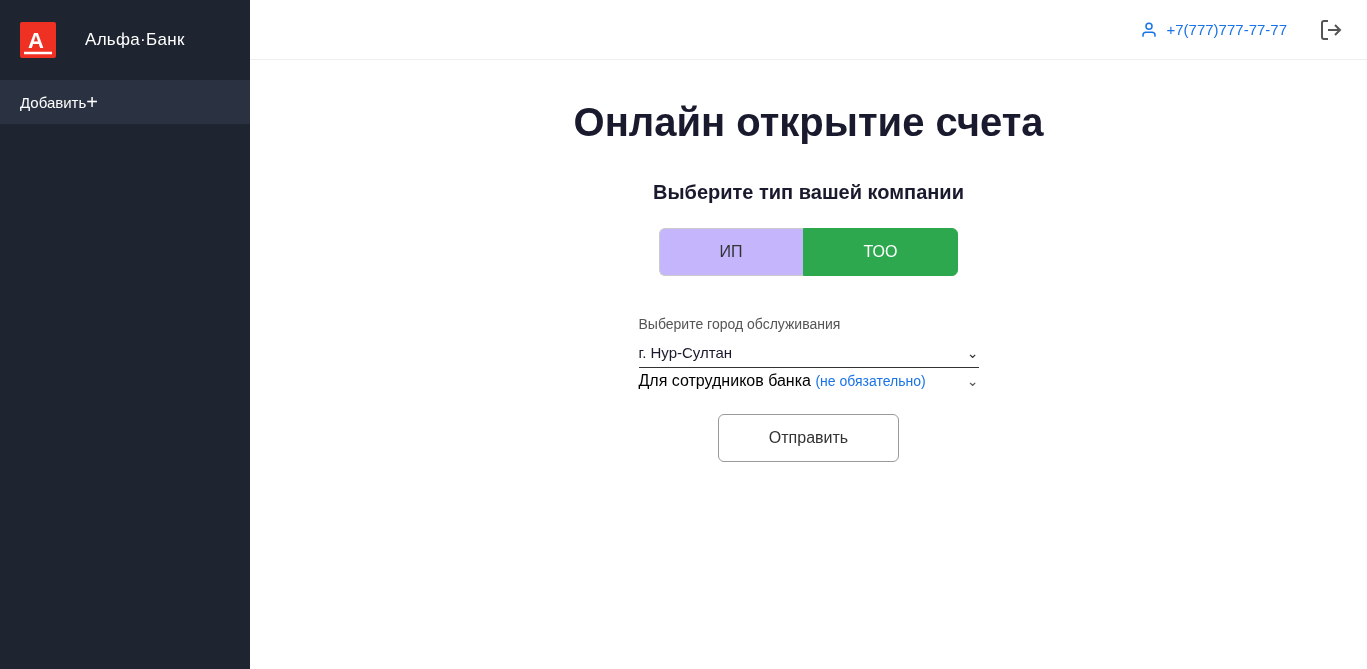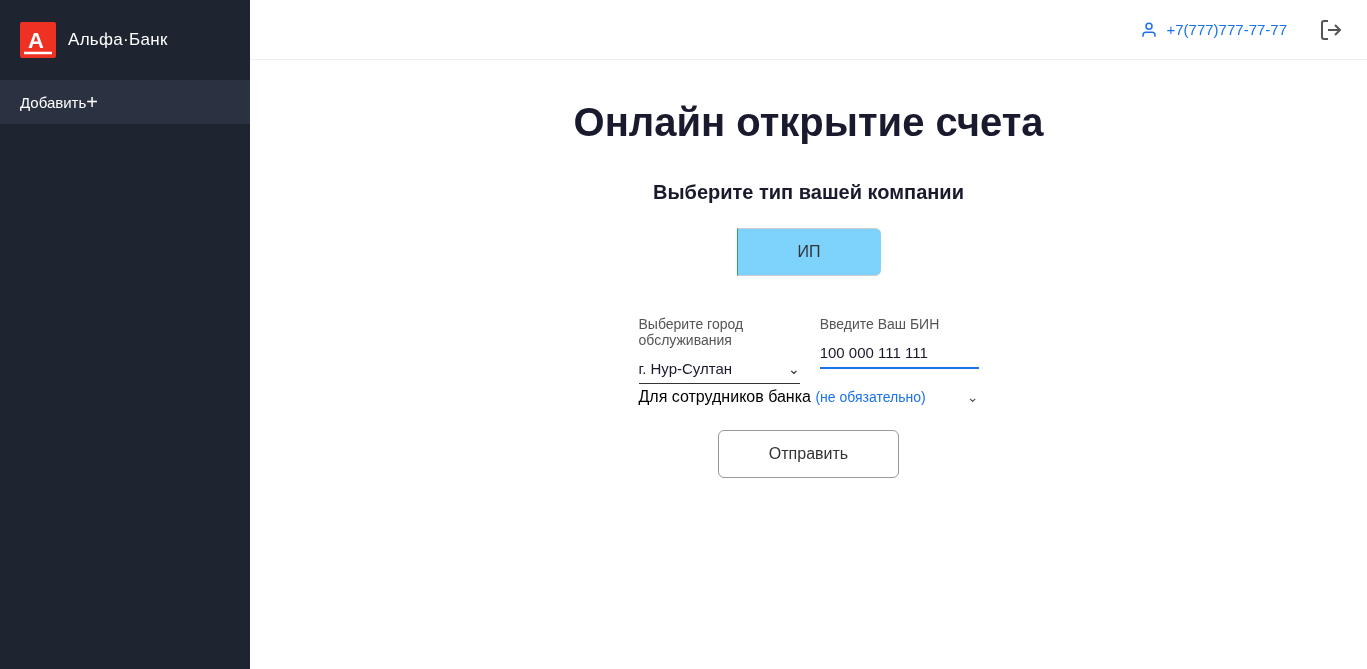--- a/index.html
+++ b/index.html
@@ -33,20 +33,21 @@
       width: 36px;
       height: 36px;
       position: relative;
     }
 
     .logo-text {
       color: #fff;
       font-size: 17px;
       font-weight: 500;
       letter-spacing: 0.3px;
+      margin-left: 17px;
     }
 
     .sidebar-add {
       display: flex;
       align-items: center;
       padding: 12px 20px;
       background: #2a3140;
       cursor: pointer;
     }
 
@@ -137,21 +138,21 @@
       gap: 0;
       margin-bottom: 40px;
     }
 
     .btn-company-type {
       padding: 14px 60px;
       font-size: 16px;
       font-weight: 500;
       cursor: pointer;
       border: 1.5px solid #ccc;
-      background: #7dd3fc;
+      background: #c4b5fd;
       color: #333;
       outline: none;
     }
 
     .btn-company-type:first-child {
       border-radius: 6px 0 0 6px;
       border-right: none;
     }
 
     .btn-company-type:last-child {
@@ -162,20 +163,21 @@
     .btn-company-type.active {
       background: #2ea84f;
       color: #fff;
       border-color: #2ea84f;
     }
 
     .form-section {
       width: 100%;
       max-width: 340px;
       display: flex;
+      flex-direction: column;
       gap: 20px;
     }
 
     .field-group {
       display: flex;
       flex-direction: column;
       gap: 6px;
     }
 
     .field-label {
@@ -290,35 +292,32 @@
   </div>
 </div>
 
 <div class="main">
   <div class="content">
     <h1 class="page-title">Онлайн открытие счета</h1>
     <h2 class="section-subtitle">Выберите тип вашей компании</h2>
 
     <div class="company-type-buttons">
       <button class="btn-company-type">ИП</button>
+      <button class="btn-company-type active">ТОО</button>
     </div>
 
     <div class="form-section">
       <div class="field-group">
         <span class="field-label">Выберите город обслуживания</span>
         <div class="field-select">
           <span class="field-select-value">г. Нур-Султан</span>
           <span class="chevron-down">⌄</span>
         </div>
       </div>
 
-      <div class="field-group">
-        <span class="field-label">Введите Ваш БИН</span>
-        <input class="field-input" type="text" value="100 000 111 111" style="">
-      </div>
     </div>
 
     <div class="employee-section">
       <span>
         <span>Для сотрудников банка</span>&nbsp;<span class="employee-optional">(не обязательно)</span>
       </span>
       <span class="employee-chevron">⌄</span>
     </div>
 
     <button class="btn-submit">Отправить</button>

